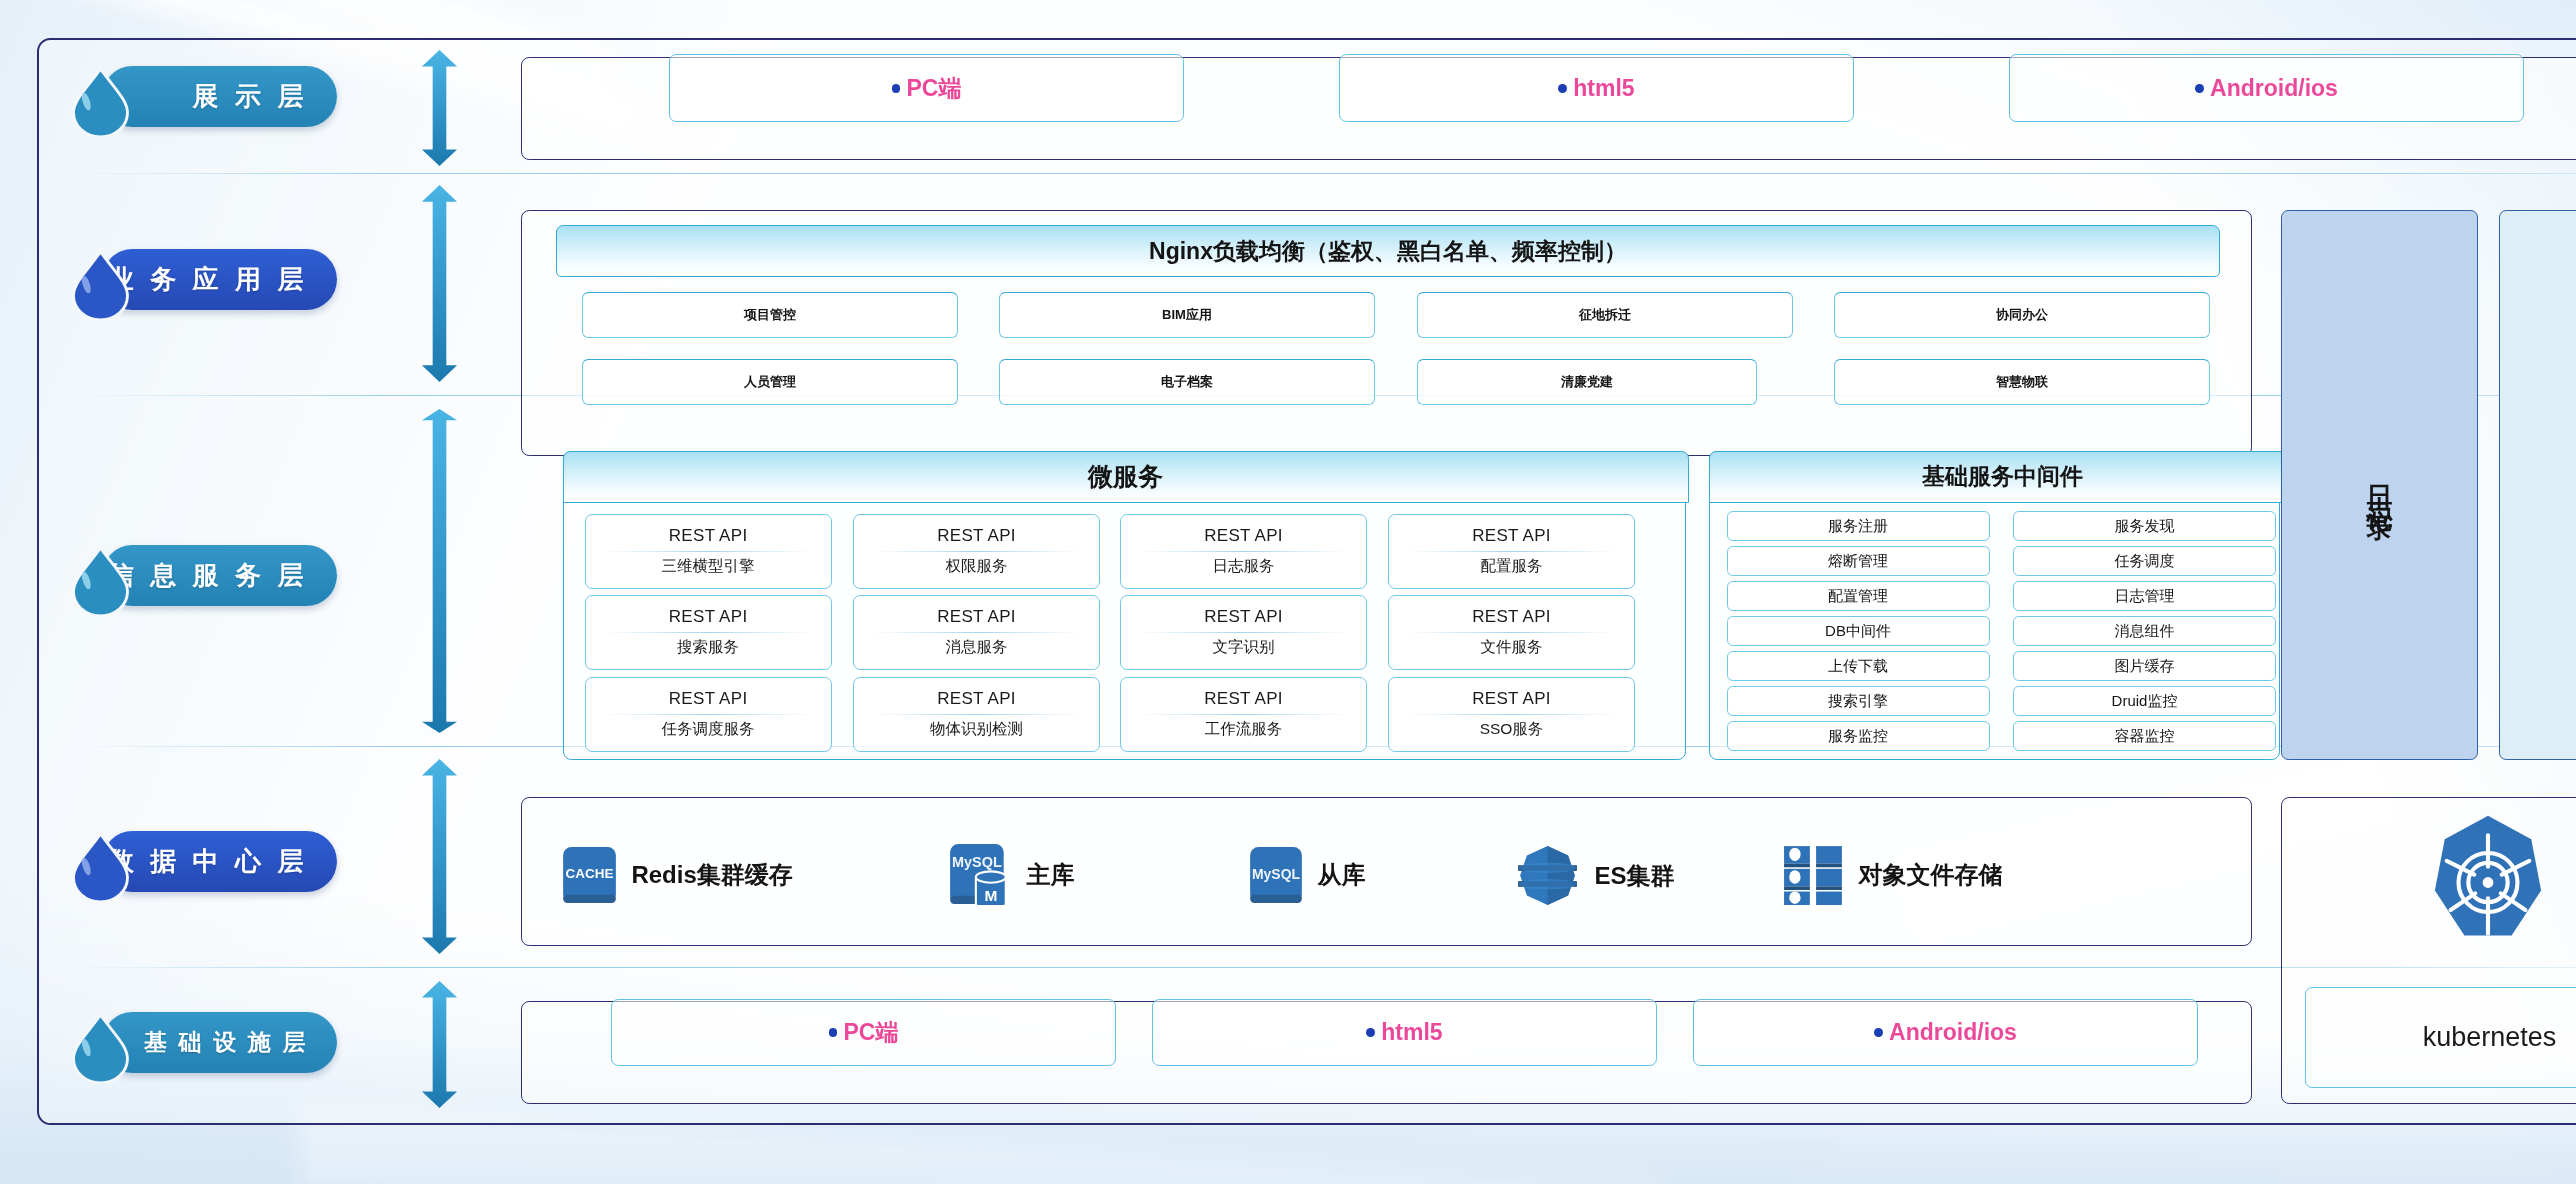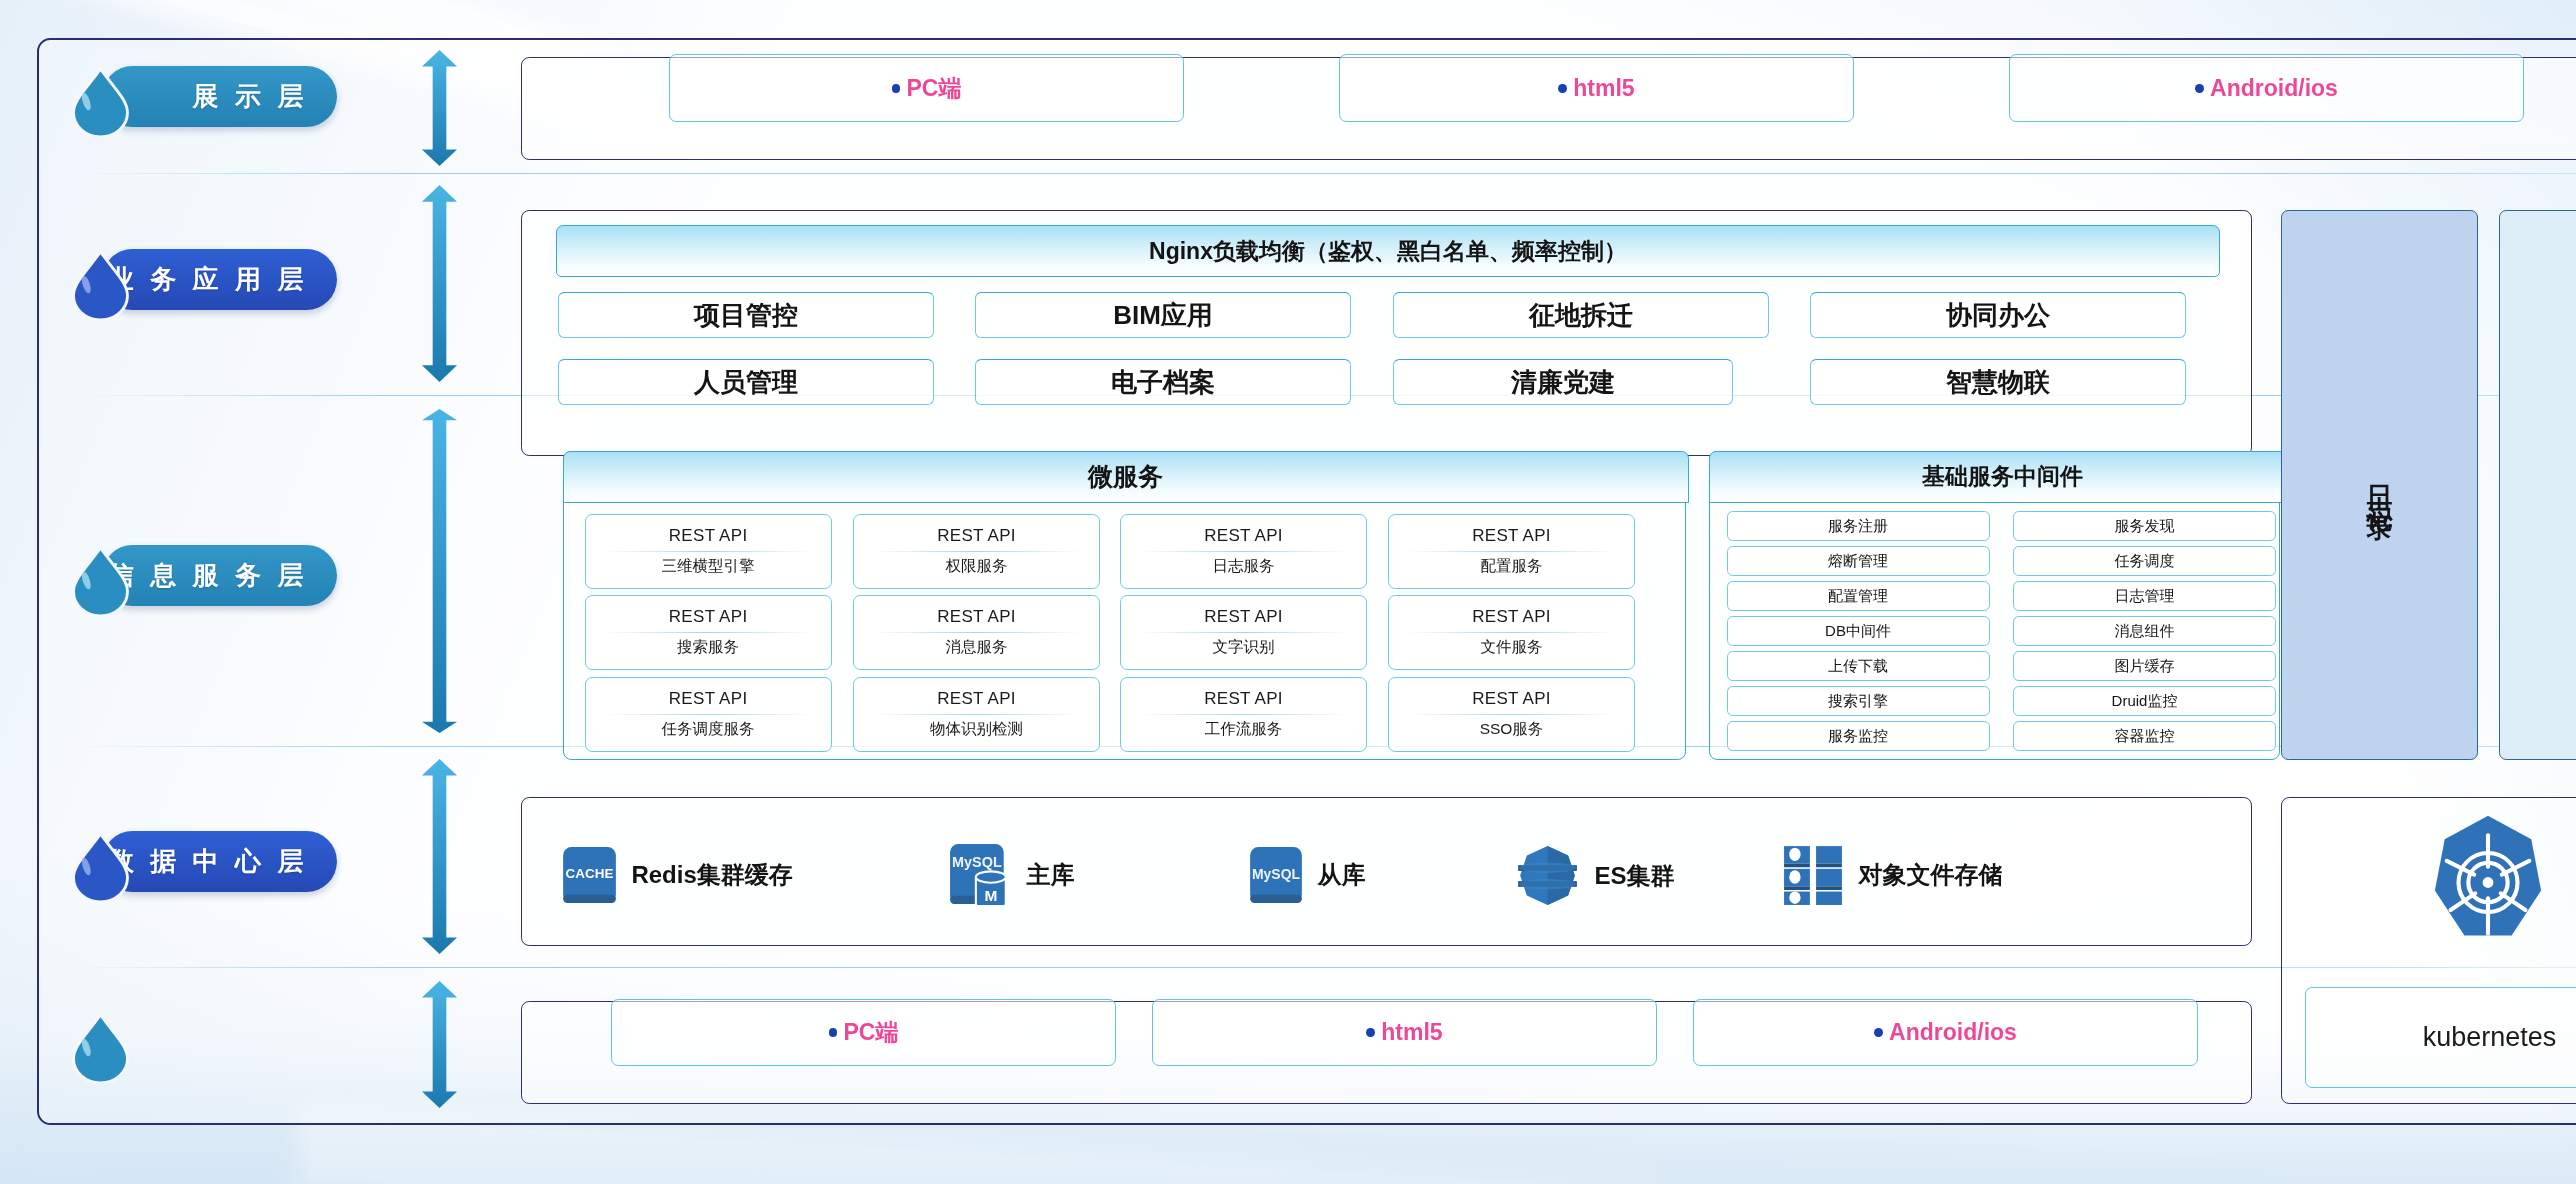--- a/index.html
+++ b/index.html
@@ -111,21 +111,21 @@
     display: flex; align-items: center; justify-content: center;
     color: #141414; font-weight: bold;
   }
 
   .appcell {
     border: 1px solid #6ec8e8;
     border-top: 1.5px solid #36a9d6;
     border-radius: 6.2px;
     background: rgba(255,255,255,.72);
     display: flex; align-items: center; justify-content: center;
-    font-size: 26px; font-weight: 600; color: #151515;
+    font-size: 13px; font-weight: 600; color: #151515; margin-left: 24px;
   }
 
   
   .mscard {
     border: 1px solid #6ec8e8;
     border-radius: 7.2px;
     background: rgba(255,255,255,.68);
     display: flex; flex-direction: column; align-items: center;
     justify-content: center;
     position: relative;
@@ -228,20 +228,23 @@
     <div class="plate" style="background:linear-gradient(180deg,#2f5fd4,#2549b4)">
       <span>数 据 中 心 层</span>
     </div>
   </div>
 
   <div class="badge c5" style="left:26px; top:969px">
     <svg class="drop" viewBox="0 0 100 100">
       <path d="M50 4 C 30 32, 12 48, 12 66 a38 34 0 0 0 76 0 C 88 48, 70 32, 50 4 Z" fill="#2b8ec0" stroke="#f4f8fb" stroke-width="4"></path>
       <ellipse cx="30" cy="50" rx="5" ry="13" transform="rotate(-18 30 50)" fill="#9ed8ee" opacity=".85"></ellipse>
     </svg>
+    <div class="plate" style="background:linear-gradient(180deg,#3397c8,#2482b5)">
+      <span>基 础 设 施 层</span>
+    </div>
   </div>
 
   <div class="arrow" style="left:381px; top:10.3px;   height:116px">
     <svg viewBox="0 0 40 120" preserveAspectRatio="none">
       <defs>
           <linearGradient id="ag1" x1="0" y1="0" x2="0" y2="1">
         <stop offset="0%" stop-color="#49b5e4"></stop>
             <stop offset="100%" stop-color="#1b78ad"></stop>
           </linearGradient>
         </defs>

